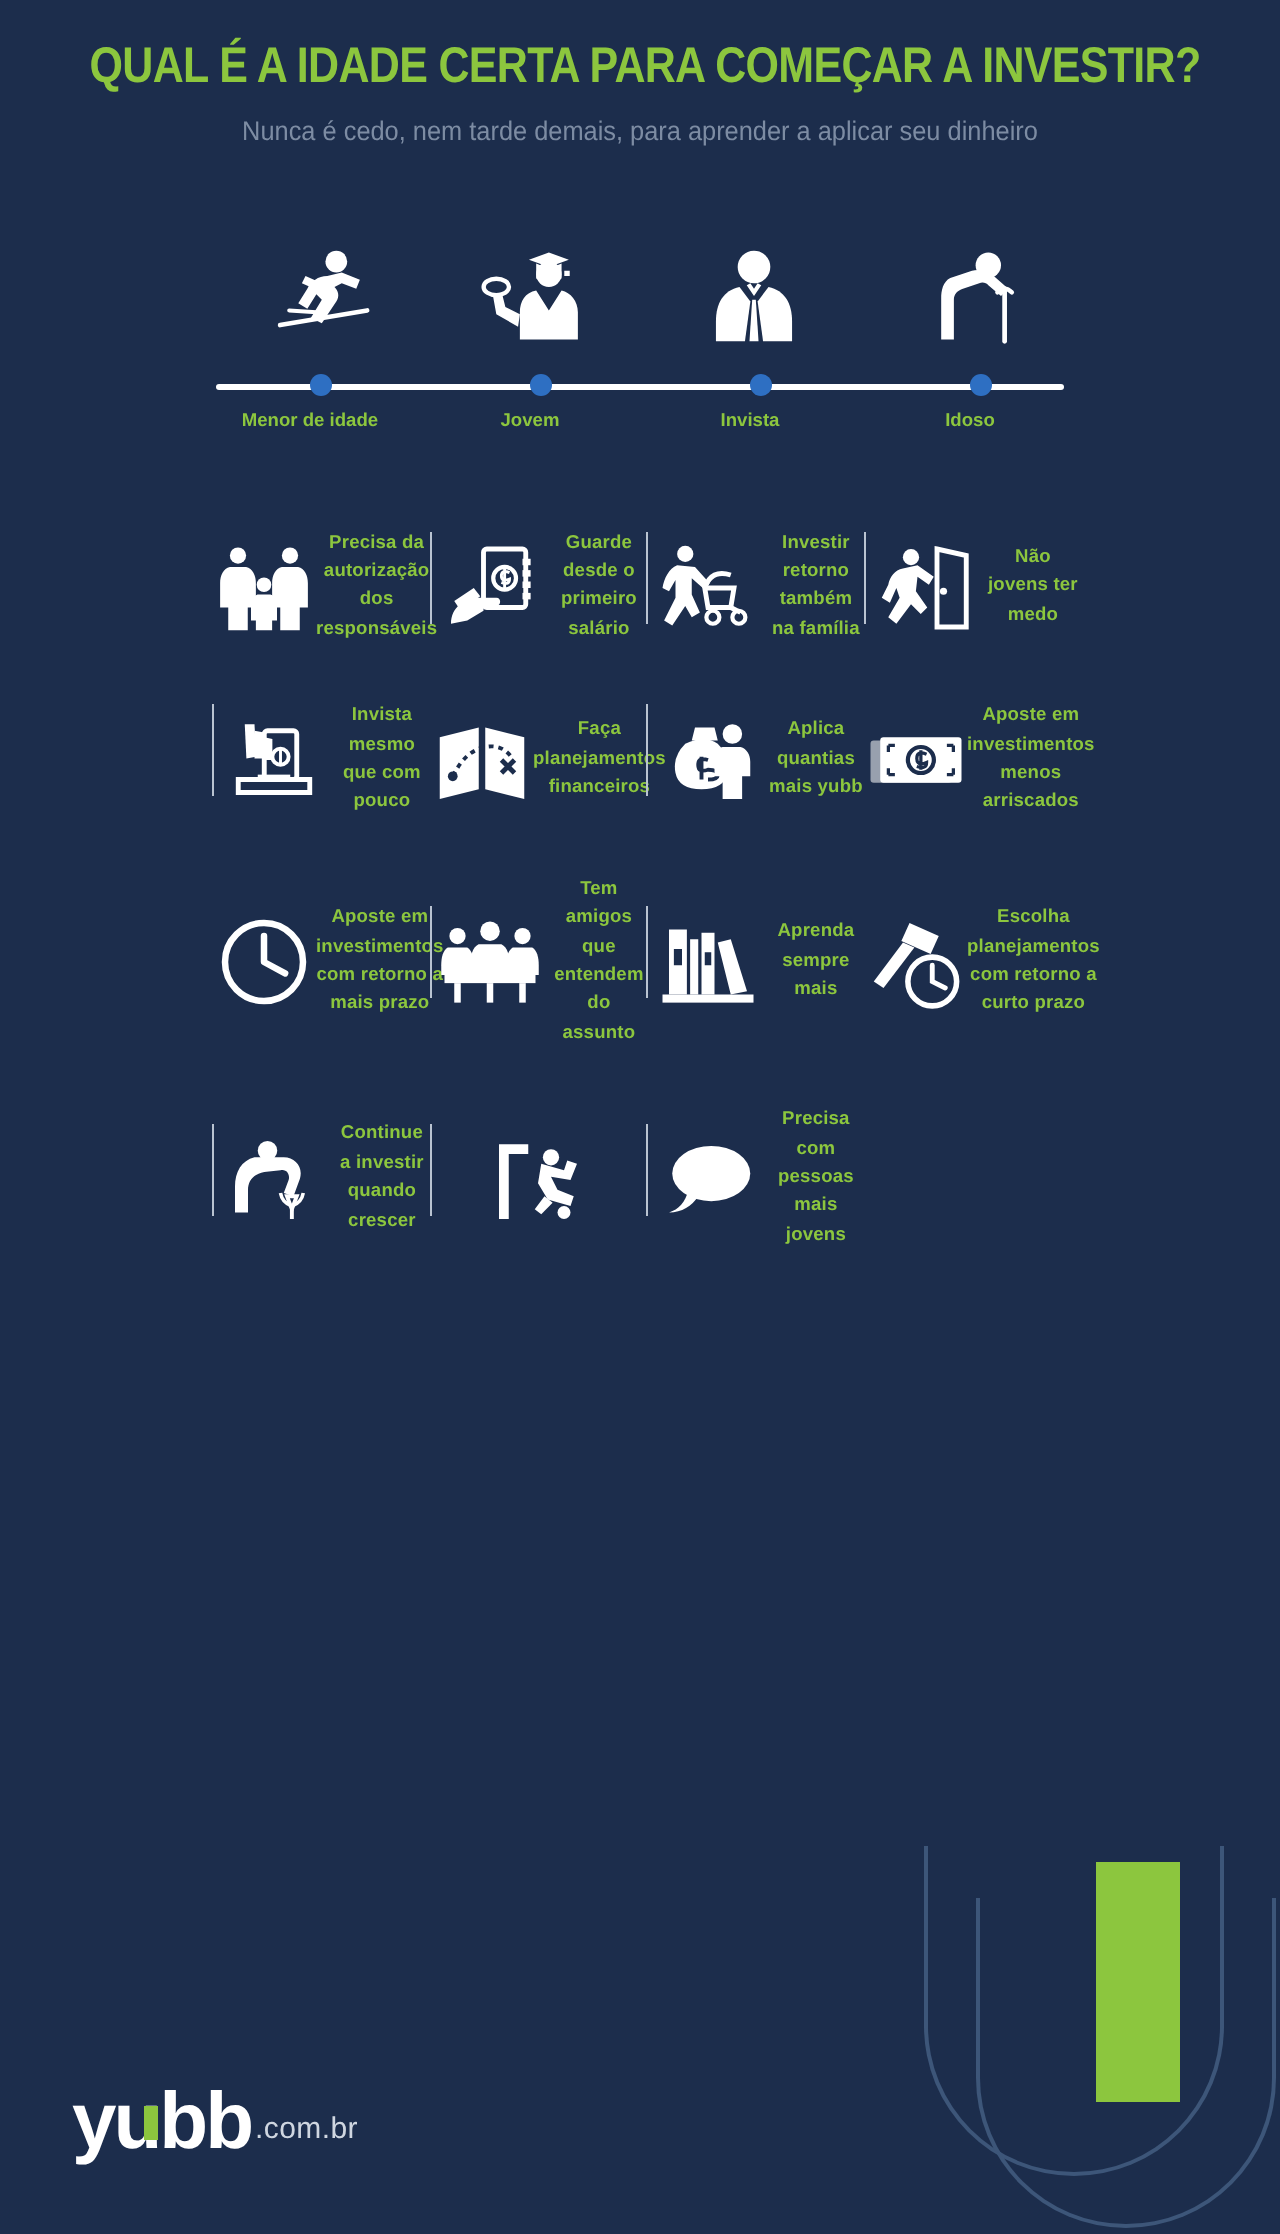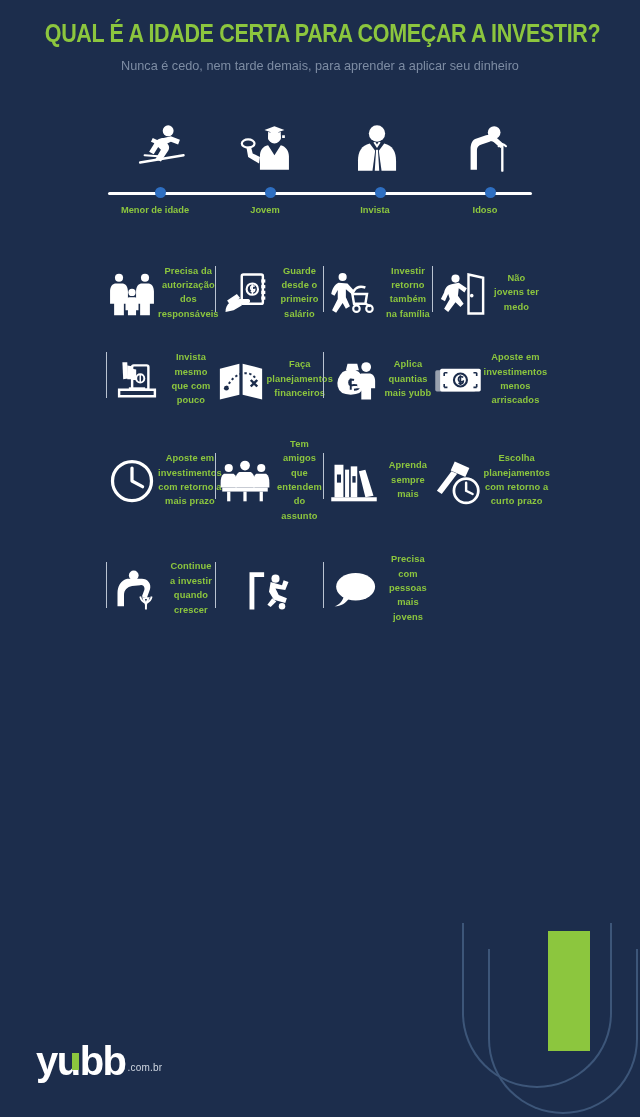--- a/index.html
+++ b/index.html
@@ -101,21 +101,21 @@
   #logo { display:flex; align-items:flex-end; }
   #logo-text {
     font-size:40px; font-weight:bold; color:#ffffff;
     letter-spacing:-1.5px; line-height:0.8;
     position:relative;
   }
   #logo-bar {
     position:absolute; left:36px; top:8px;
     width:7px; height:17px; background:#8cc63e;
   }
-  #logo-tld { color:#cfd6e0; font-size:10px; margin-left:2px; margin-bottom:4px; letter-spacing:0.2px; }
+  #logo-tld { color:#cfd6e0; font-size:15px; margin-left:2px; margin-bottom:4px; letter-spacing:0.2px; }
 </style>
 </head>
 <body>
 
 <div id="watermark">
   <div class="u-outline"></div>
   <div class="u-outline2"></div>
   <div class="u-bar"></div>
 </div>
 

